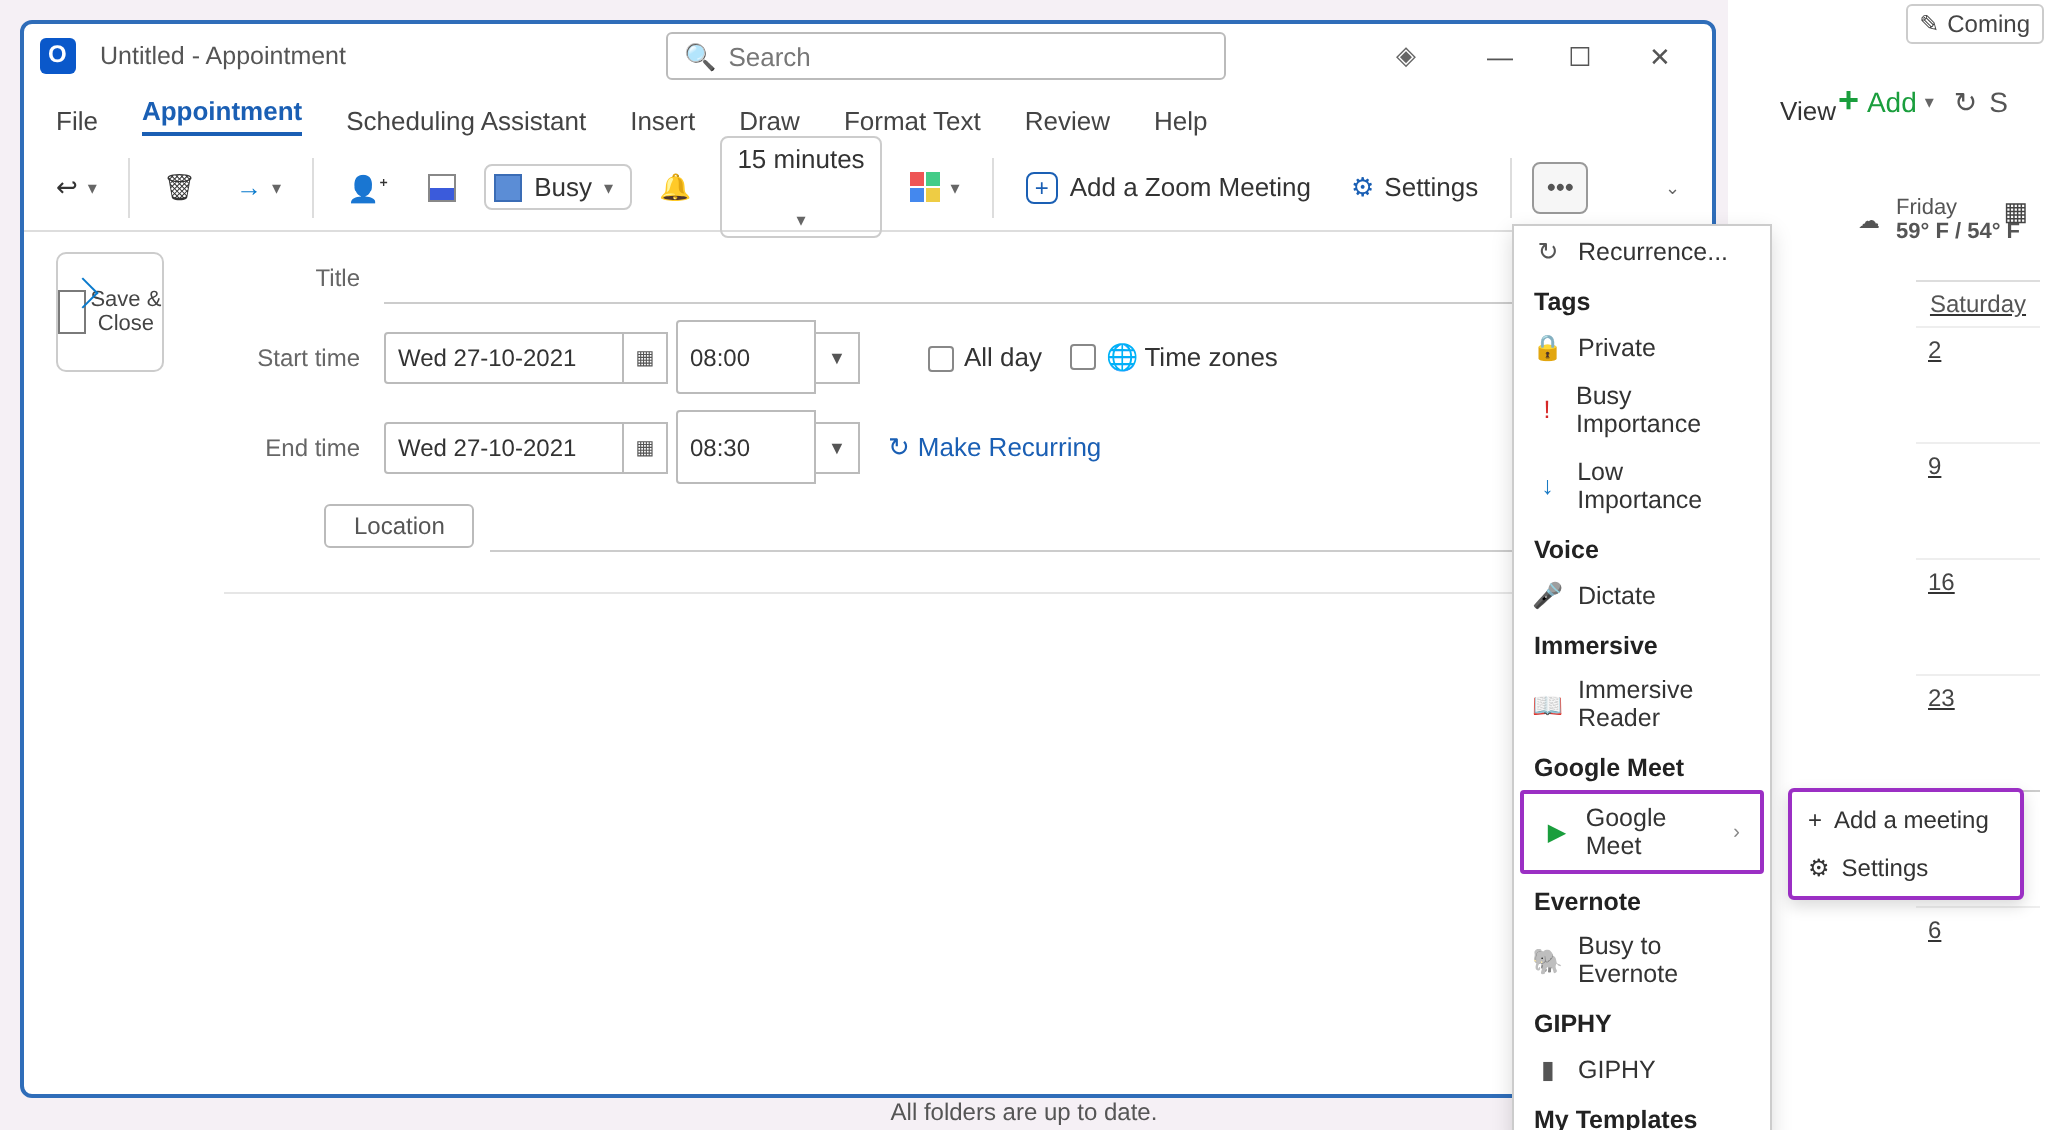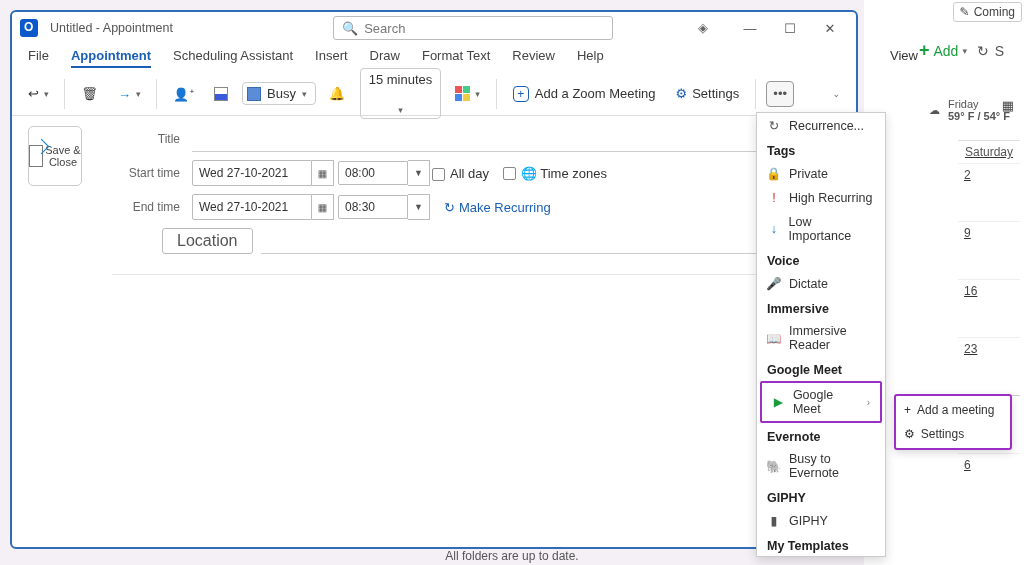--- a/index.html
+++ b/index.html
@@ -7,21 +7,21 @@
   .window { position:absolute; top:10px; left:10px; width:848px; height:539px; background:#fff; border:2px solid #2f6db9; border-radius:6px; }
   .titlebar { display:flex; align-items:center; height:32px; padding:12px 6px; }
   .ol-icon { width:18px; height:18px; background:#0a58ca; border-radius:3px; position:relative; margin:0 12px 0 2px; }
   .ol-icon::after { content:"O"; color:#fff; font-size:12px; position:absolute; left:4px; top:1px; font-weight:bold; }
   .title-text { font-size:12.5px; color:#555; }
   .searchbox { margin-left:160px; width:280px; height:24px; border:1px solid #bbb; border-radius:3px; display:flex; align-items:center; padding:0 8px; color:#777; }
   .spacer { flex:1; }
   .winbtn { width:40px; height:28px; display:flex; align-items:center; justify-content:center; color:#555; }
   .premium { width:20px; height:16px; color:#666; margin-right:12px; }
 
-  .menutabs { display:flex; align-items:flex-start; gap:22px; padding:4px 16px 0 16px; font-size:13px; color:#444; }
+  .menutabs { display:flex; align-items:flex-end; gap:22px; padding:4px 16px 0 16px; font-size:13px; color:#444; }
   .menutab.active { color:#1a5fb4; border-bottom:2px solid #1a5fb4; padding-bottom:3px; font-weight:600; }
 
   .ribbon { display:flex; align-items:center; height:44px; padding:0 10px; gap:8px; border-bottom:1px solid #ddd; margin-top:4px; }
   .sep { width:1px; height:30px; background:#ddd; margin:0 2px; }
   .rbtn { display:flex; align-items:center; gap:5px; padding:4px 6px; border-radius:4px; color:#333; }
   .chev { font-size:9px; color:#666; }
   .busy-chip { display:flex; align-items:center; gap:6px; border:1px solid #ccc; padding:3px 8px 3px 4px; border-radius:4px; }
   .busy-sq { width:14px; height:14px; background:#5b8dd6; border:1px solid #3a6cb5; }
   .rem-sel { border:1px solid #ccc; padding:3px 8px; border-radius:4px; display:flex; align-items:center; gap:18px;flex-direction:column; }
   .zoom-btn { display:flex; align-items:center; gap:6px; color:#1a5fb4; }
@@ -32,25 +32,25 @@
   .save-close { width:54px; height:60px; border:1px solid #ccc; border-radius:5px; display:flex; flex-direction:row; align-items:center; justify-content:center; font-size:11px; color:#444; text-align:center; gap:2px; }
   .save-ic { width:24px;height:22px;border:1px solid #7a7a7a;position:relative;background:#fff; }
   .save-ic::after{content:"";position:absolute;right:-5px;top:-5px;width:10px;height:10px;border:1px solid #0a7acc;border-left:none;border-bottom:none;transform:rotate(45deg);}
 
   .form-grid { margin-left:18px; flex:1; }
   .frow { display:flex; align-items:center; margin-bottom:8px; }
   .flabel { width:80px; text-align:right; color:#666; font-size:12px; margin-right:12px; }
   .tinput { flex:1; height:26px; border:none; border-bottom:1px solid #ccc; padding:0 4px; }
   .dateinp { width:120px; height:26px; border:1px solid #bbb; border-radius:2px 0 0 2px; padding:0 6px; font-size:12px; display:flex; align-items:center; }
   .datebtn { width:22px;height:26px;border:1px solid #bbb;border-left:none;display:flex;align-items:center;justify-content:center;font-size:10px;color:#555; }
-  .timeinp { width:70px;height:24px;border:1px solid #bbb;border-radius:2px 0 0 2px;padding:0 6px;font-size:12px;display:flex;align-items:center;margin-left:4px; }
+  .timeinp { width:70px;height:37px;border:1px solid #bbb;border-radius:2px 0 0 2px;padding:0 6px;font-size:12px;display:flex;align-items:center;margin-left:4px; }
   .timebtn { width:22px;height:26px;border:1px solid #bbb;border-left:none;display:flex;align-items:center;justify-content:center;font-size:9px;color:#555; }
   .chk { width:13px;height:13px;border:1px solid #888;border-radius:2px;margin-right:5px;display:inline-block; }
   .recurring { color:#1a5fb4; margin-left:14px; display:flex; align-items:center; gap:4px; }
-  .locbtn { border:1px solid #bbb; padding:3px 14px; border-radius:3px; font-size:16px; color:#555; }
+  .locbtn { border:1px solid #bbb; padding:3px 14px; border-radius:3px; font-size:12px; color:#555; }
 
   
   .ofmenu { position:absolute; top:112px; left:756px; width:130px; background:#fff; border:1px solid #ccc; box-shadow:0 4px 10px rgba(0,0,0,.15); font-size:12.5px; z-index:10; }
   .of-item { display:flex; align-items:center; gap:8px; padding:5px 10px; color:#333; }
   .of-head { font-weight:600; padding:6px 10px 3px 10px; color:#222; }
   .of-ic { width:14px; display:flex; justify-content:center; color:#555; }
   .of-gm { border:2px solid #9b2fc4; border-radius:2px; margin:1px 3px; }
   .of-gm-ic { color:#1a9e3d; font-size:12px; }
 
   
@@ -188,21 +188,21 @@
       <div class="frow">
         <div class="flabel">Title</div>
         <input class="tinput" style="">
       </div>
       <div class="frow">
         <div class="flabel">Start time</div>
         <div class="dateinp">Wed 27-10-2021</div>
         <div class="datebtn">▦</div>
         <div class="timeinp">08:00</div>
         <div class="timebtn">▼</div>
-        <span style="margin-left:2px;display:flex;align-items:flex-end">
+        <span style="margin-left:34px;display:flex;align-items:flex-end">
           <span class="chk"></span>
           <span>All day</span>
         </span>
         <span style="margin-left:14px;display:flex;align-items:center">
           <span class="chk"></span>
           <span style="color:#0a7acc;margin-right:3px">🌐</span>
           <span>Time zones</span>
         </span>
       </div>
       <div class="frow">
@@ -231,21 +231,21 @@
     <span class="of-ic">↻</span>
     <span>Recurrence...</span>
   </div>
   <div class="of-head">Tags</div>
   <div class="of-item">
     <span class="of-ic">🔒</span>
     <span>Private</span>
   </div>
   <div class="of-item">
     <span class="of-ic" style="color:#d62828">!</span>
-    <span>High Recurring</span>
+    <span>Busy Importance</span>
   </div>
   <div class="of-item">
     <span class="of-ic" style="color:#1a7ac4">↓</span>
     <span>Low Importance</span>
   </div>
   <div class="of-head">Voice</div>
   <div class="of-item">
     <span class="of-ic" style="color:#1a7ac4">🎤</span>
     <span>Dictate</span>
   </div>

